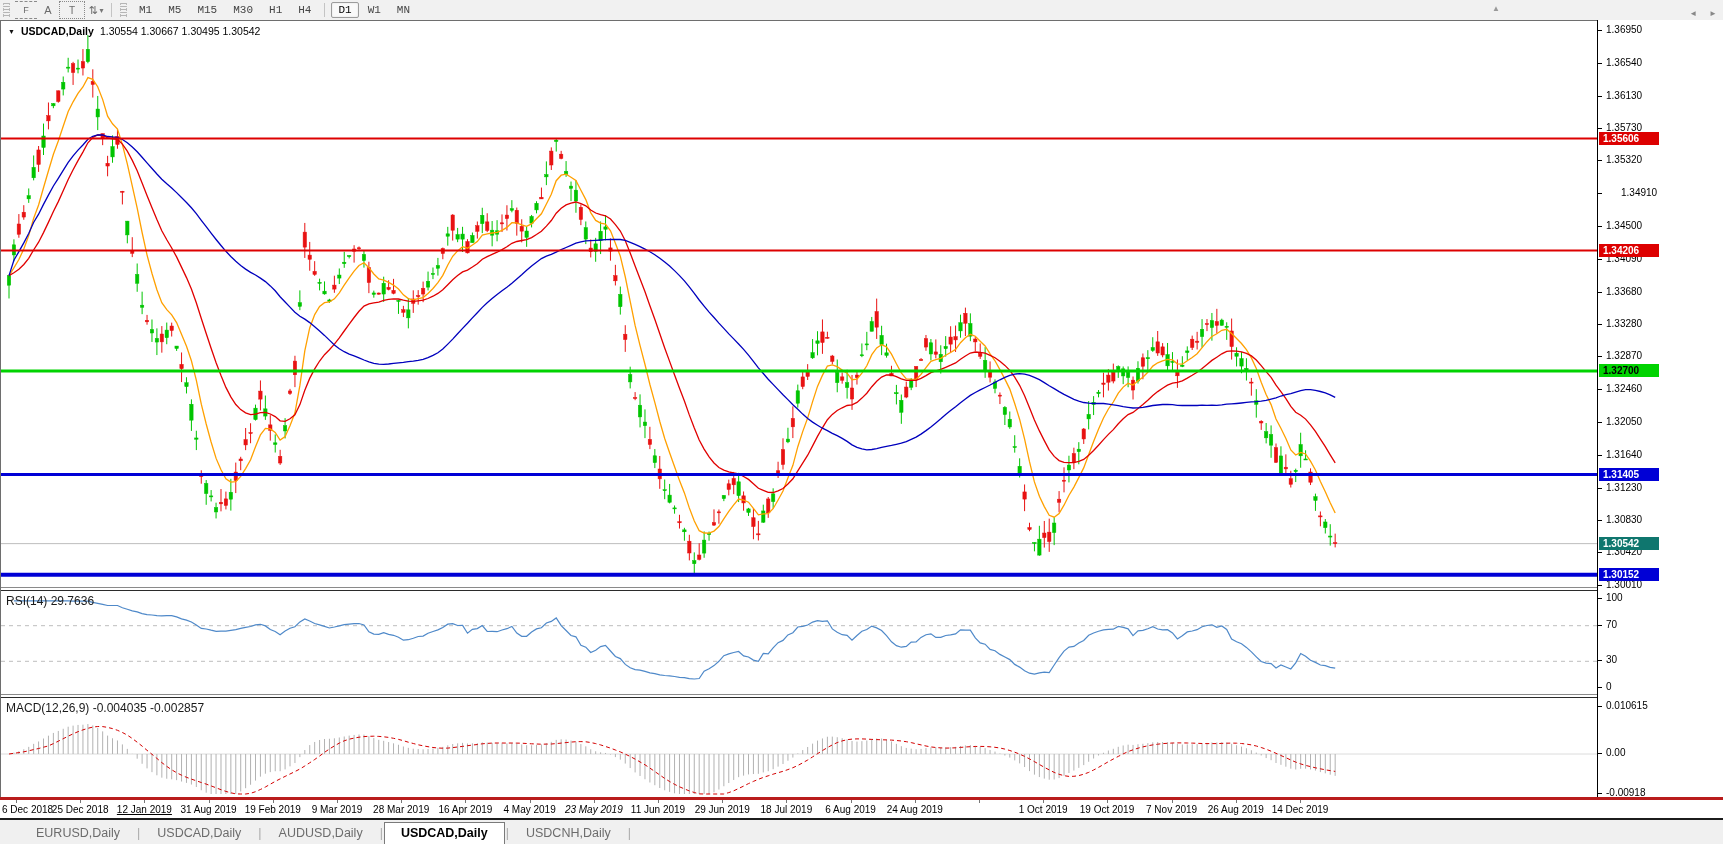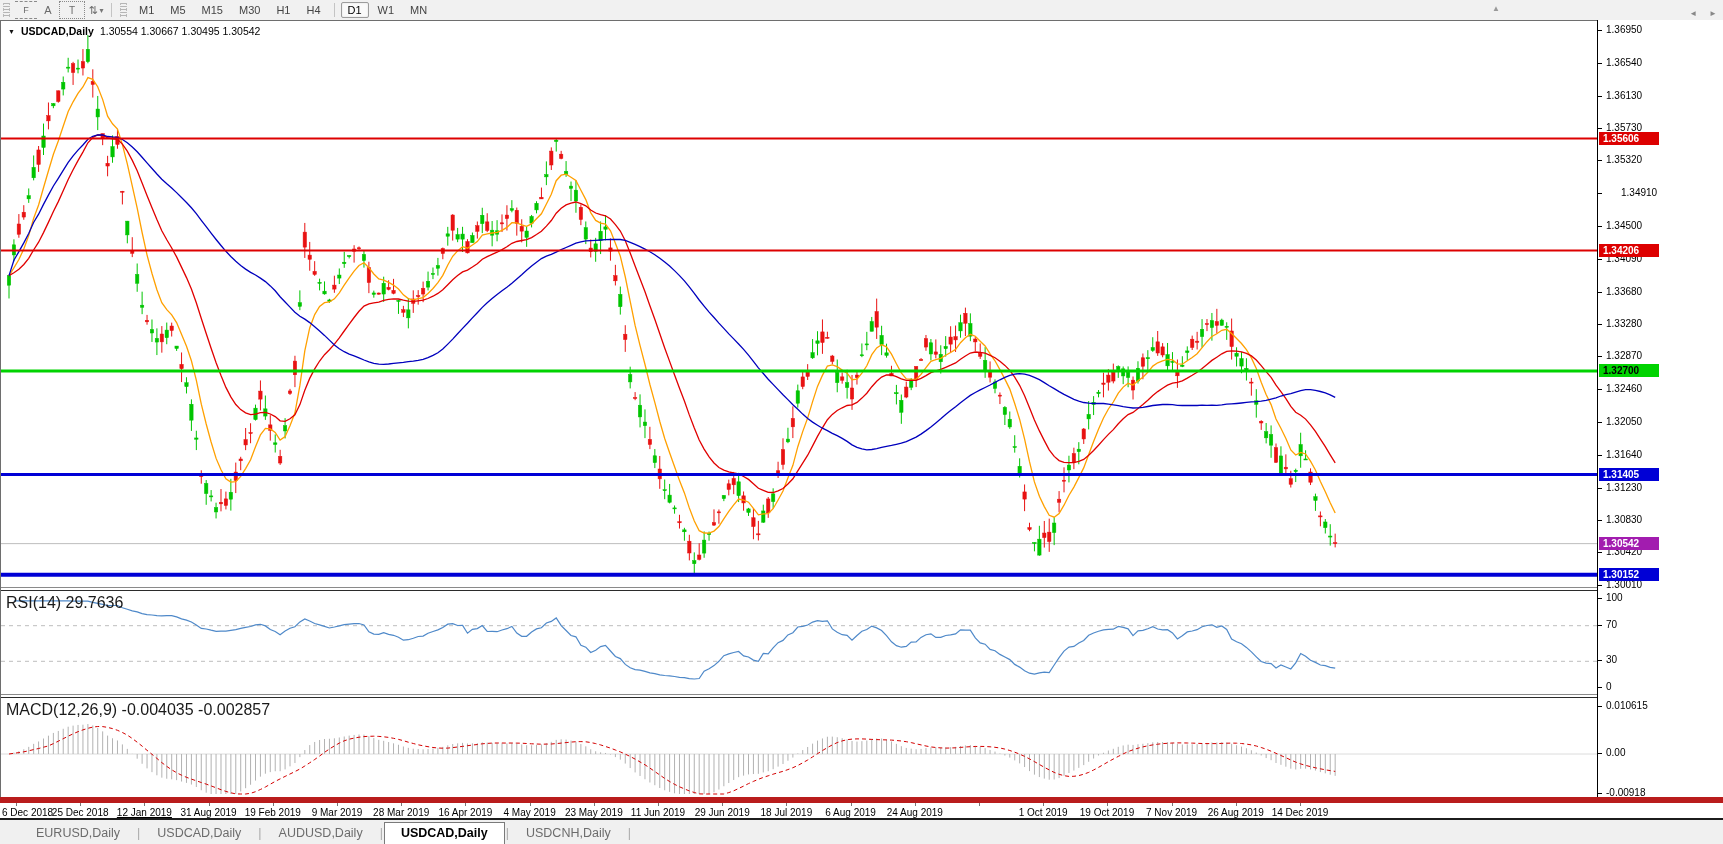--- a/index.html
+++ b/index.html
@@ -10,43 +10,43 @@
            border-bottom:1px solid #a8a8a8;display:flex;align-items:center;font-size:11px;color:#555;}
   .grip{width:5px;height:14px;margin:0 4px 0 3px;
         background:repeating-linear-gradient(to bottom,#b5b5b5 0 1px,transparent 1px 3px);
         border-left:1px dotted #bbb;border-right:1px dotted #bbb;}
   .tool{height:16px;min-width:18px;display:flex;align-items:center;justify-content:center;
         color:#6b6b6b;font-size:11px;margin:0 1px;cursor:default;}
   .tool.fib{font-size:9px;letter-spacing:0;border-bottom:1px dashed #8a8a8a;border-top:1px dashed #8a8a8a;padding:0 2px;}
   .tool.boxT{border:1px dotted #8a8a8a;font-size:10px;padding:0 3px;}
   .caret{font-size:8px;color:#777;margin-left:2px;}
   .vsep{width:1px;height:14px;background:#c4c4c4;margin:0 5px;}
-  .tfbtn{padding:1px 6px;margin:4px 1px;color:#444;border:1px solid transparent;border-radius:2px;}
+  .tfbtn{padding:1px 6px;margin:4px 1px;color:#444;border:1px solid transparent;border-radius:2px;font-family:Liberation Mono, monospace;}
   .tfbtn.active{background:#fafafa;border:1px solid #9c9c9c;box-shadow:inset 0 0 2px #ddd;color:#000;}
   .overflow-marker{position:absolute;left:1492px;top:4px;font-size:8px;color:#999;}
   
   .chart-window{position:absolute;left:0;top:20px;width:1723px;height:798px;background:#fff;
                 border-left:1px solid #6e6e6e;border-top:1px solid #6e6e6e;box-sizing:border-box;}
   .pane{position:absolute;left:0;background:#fff;}
   .pane svg{display:block;}
   .splitter-a{position:absolute;left:0;width:1723px;height:1px;background:#8a8a8a;}
   .splitter-b{position:absolute;left:0;width:1723px;height:1px;background:#2b2b2b;}
   .chart-title{position:absolute;left:7px;top:4px;font-size:10.5px;color:#000;display:flex;gap:6px;align-items:center;}
   .chart-title .tri{font-size:7px;color:#111;}
-  .ind-label{position:absolute;left:5px;top:3px;font-size:16px;color:#1a1a1a;}
+  .ind-label{position:absolute;left:5px;top:3px;font-size:12px;color:#1a1a1a;}
   
   .axis-col{position:absolute;left:1597px;top:20px;width:126px;height:777px;background:#fff;
             border-left:1px solid #000;font-size:10px;color:#000;}
   .ptick{position:absolute;left:8px;height:10px;line-height:10px;}
   .pdash{position:absolute;left:0;width:4px;height:1px;background:#000;}
   .pbadge{position:absolute;left:1px;height:13px;line-height:13px;padding:0 4px 0 4px;min-width:52px;
           font-size:10px;font-weight:bold;}
   
   .date-axis{position:absolute;left:0;top:797px;width:1723px;height:21px;background:#fff;
-             border-top:6px solid #b91c1c;font-size:10px;color:#000;}
+             border-top:3px solid #b91c1c;font-size:10px;color:#000;}
   .dlabel{position:absolute;top:4px;white-space:nowrap;}
   .dtick{position:absolute;top:0;width:1px;height:3px;background:#777;}
   
   .win-bottom-border{position:absolute;left:0;top:818px;width:1723px;height:2px;background:#1c1c1c;}
   .tabbar{position:absolute;left:0;top:820px;width:1723px;height:24px;background:#f0f0f0;
           display:flex;align-items:flex-end;padding-left:20px;box-sizing:border-box;font-size:12.5px;color:#6c6c6c;}
   .tab{padding:3px 16px 4px 16px;white-space:nowrap;}
   .tab.active{background:#fff;color:#000;font-weight:bold;border:1px solid #7a7a7a;border-bottom:none;
               box-shadow:1px 0 0 #fff inset;}
   .tabsep{color:#aaa;padding:0 1px 4px 1px;}
@@ -993,21 +993,21 @@
       <div class="ptick" style="top: 681.294px;">0.010615</div>
       <div class="pdash" style="top: 733px;"></div>
       <div class="ptick" style="top: 728px;">0.00</div>
       <div class="pdash" style="top: 773px;"></div>
       <div class="ptick" style="top: 768px;">-0.00918</div>
       <div class="pbadge" style="top: 111.52px; background: rgb(221, 0, 0); color: rgb(255, 255, 255);">1.35606</div>
       <div class="pbadge" style="top: 223.52px; background: rgb(221, 0, 0); color: rgb(255, 255, 255);">1.34206</div>
       <div class="pbadge" style="top: 344px; background: rgb(0, 211, 0); color: rgb(0, 0, 0);">1.32700</div>
       <div class="pbadge" style="top: 447.6px; background: rgb(0, 0, 214); color: rgb(255, 255, 255);">1.31405</div>
       <div class="pbadge" style="top: 547.84px; background: rgb(0, 0, 214); color: rgb(255, 255, 255);">1.30152</div>
-      <div class="pbadge" style="top: 516.64px; background: #a21caf; color: rgb(255, 255, 255);">1.30542</div>
+      <div class="pbadge" style="top: 516.64px; background: #0f766e; color: rgb(255, 255, 255);">1.30542</div>
     </div>
 
   <div class="date-axis" id="dateAxis">
       <div class="dtick" style="left: 16px;"></div>
       <div class="dlabel" style="left: 2px;">6 Dec 2018</div>
       <div class="dtick" style="left: 80.2px;"></div>
       <div class="dlabel" style="left: 80.2px; transform: translateX(-50%);">25 Dec 2018</div>
       <div class="dtick" style="left: 144.4px;"></div>
       <div class="dlabel" style="left: 144.4px; transform: translateX(-50%); text-decoration: underline;">12 Jan 2019</div>
       <div class="dtick" style="left: 208.6px;"></div>
@@ -1016,21 +1016,21 @@
       <div class="dlabel" style="left: 272.8px; transform: translateX(-50%);">19 Feb 2019</div>
       <div class="dtick" style="left: 337px;"></div>
       <div class="dlabel" style="left: 337px; transform: translateX(-50%);">9 Mar 2019</div>
       <div class="dtick" style="left: 401.2px;"></div>
       <div class="dlabel" style="left: 401.2px; transform: translateX(-50%);">28 Mar 2019</div>
       <div class="dtick" style="left: 465.4px;"></div>
       <div class="dlabel" style="left: 465.4px; transform: translateX(-50%);">16 Apr 2019</div>
       <div class="dtick" style="left: 529.6px;"></div>
       <div class="dlabel" style="left: 529.6px; transform: translateX(-50%);">4 May 2019</div>
       <div class="dtick" style="left: 593.8px;"></div>
-      <div class="dlabel" style="left: 593.8px; transform: translateX(-50%);">23 May 2019</div>
+      <div class="dlabel" style="left: 593.8px; transform: translateX(-50%); font-style: italic;">23 May 2019</div>
       <div class="dtick" style="left: 658px;"></div>
       <div class="dlabel" style="left: 658px; transform: translateX(-50%);">11 Jun 2019</div>
       <div class="dtick" style="left: 722.2px;"></div>
       <div class="dlabel" style="left: 722.2px; transform: translateX(-50%);">29 Jun 2019</div>
       <div class="dtick" style="left: 786.4px;"></div>
       <div class="dlabel" style="left: 786.4px; transform: translateX(-50%);">18 Jul 2019</div>
       <div class="dtick" style="left: 850.6px;"></div>
       <div class="dlabel" style="left: 850.6px; transform: translateX(-50%);">6 Aug 2019</div>
       <div class="dtick" style="left: 914.8px;"></div>
       <div class="dlabel" style="left: 914.8px; transform: translateX(-50%);">24 Aug 2019</div>

